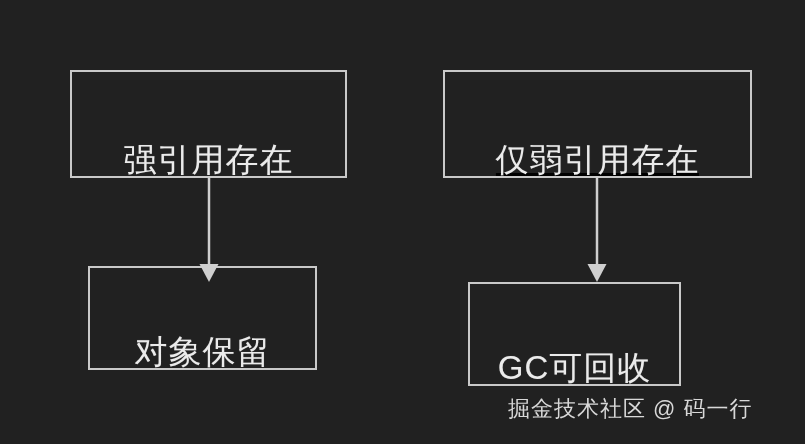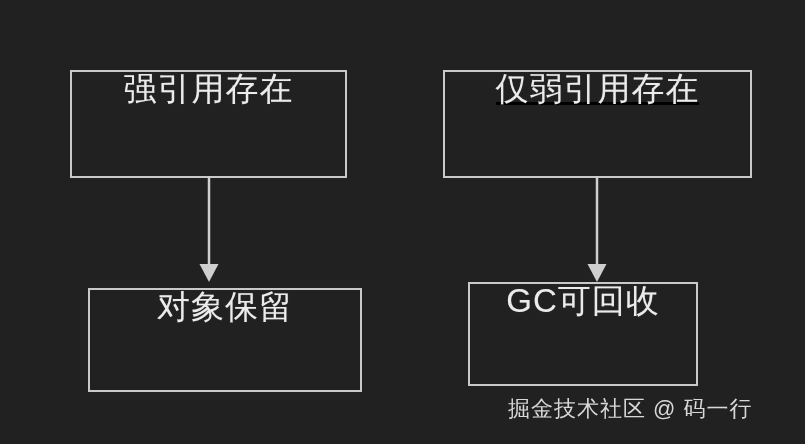--- a/index.html
+++ b/index.html
@@ -18,36 +18,36 @@
     width: 805px;
     height: 444px;
     background: #212121;
   }
   .flow-box {
     position: absolute;
     box-sizing: border-box;
     border: 2px solid #c9c9c9;
     background: #212121;
     display: flex;
-    align-items: flex-start;
+    align-items: flex-end;
     justify-content: center;
   }
   .flow-box-label {
     color: #ebebeb;
     font-size: 33px;
     line-height: 1;
     letter-spacing: 1px;
     white-space: nowrap;
     text-shadow: 0 0 1px rgba(255,255,255,0.25);
   }
   
   #box-strong-ref   { left: 70px;  top: 70px;  width: 277px; height: 108px; }
   #box-weak-ref     { left: 443px; top: 70px;  width: 309px; height: 108px; text-decoration: underline; }
-  #box-object-kept  { left: 88px;  top: 288px; width: 274px; height: 104px; }
-  #box-gc-collect   { left: 468px; top: 282px; width: 230px; height: 104px; }
+  #box-object-kept  { left: 88px;  top: 266px; width: 229px; height: 104px; }
+  #box-gc-collect   { left: 468px; top: 282px; width: 213px; height: 104px; }
 
   
   .flow-arrow {
     position: absolute;
     overflow: visible;
   }
   #arrow-strong-to-kept { left: 194px; top: 176px; width: 30px; height: 108px; }
   #arrow-weak-to-gc     { left: 582px; top: 176px; width: 30px; height: 108px; }
 
   

